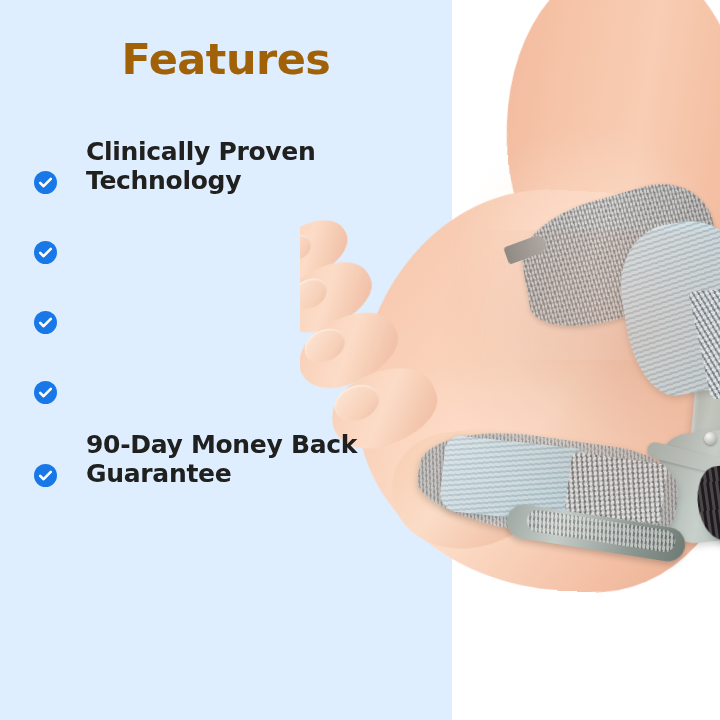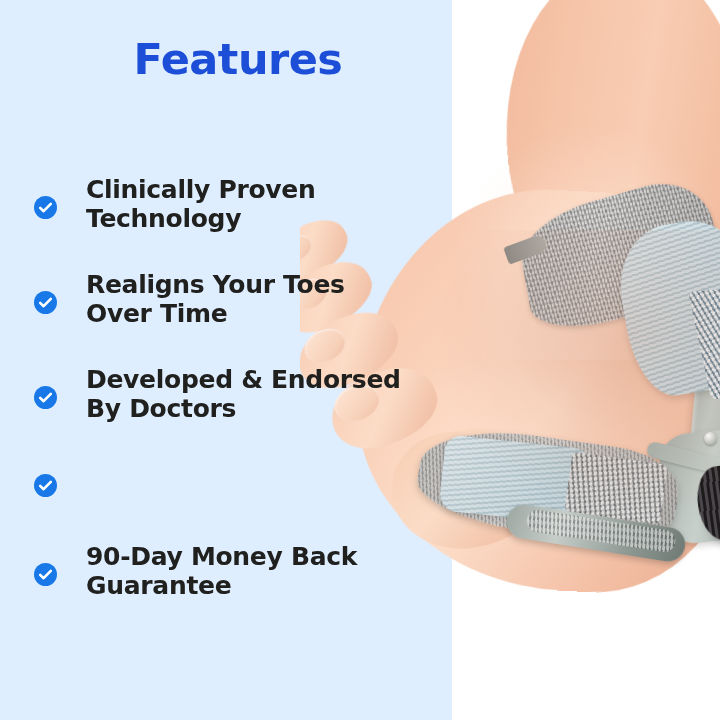--- a/index.html
+++ b/index.html
@@ -12,37 +12,36 @@
   #stage{position:relative;width:720px;height:720px;overflow:hidden;background:#fff;}
 
   
   .panel{
     position:absolute;left:0;top:0;width:452px;height:720px;
     background:#dfeeff;
   }
 
   
   .heading{
-    position:absolute;left:12px;top:34px;width:452px;
+    position:absolute;left:0;top:34px;width:452px;
     text-align:center;
     font-size:43px;font-weight:bold;letter-spacing:-0.5px;
-    color:#1d4ed8;
+    color:#a16207;
     font-family:"DejaVu Sans", sans-serif;
   }
 
   
   .features{
     position:absolute;left:34px;top:138px;width:412px;
   }
   .feature{
     position:relative;
-    display:flex;align-items:center;
+    display:flex;align-items:flex-end;
     margin-bottom:26px;
     min-height:44px;
-    margin-top:38px;
   }
   .feature:last-child{margin-bottom:0;}
 
   .check-wrap{
     flex:0 0 auto;width:24px;height:24px;margin-top:6px;margin-right:28px;
   }
   .check-icon{
     width:23px;height:23px;border-radius:50%;
     background:#1878e8;
     display:block;
@@ -313,34 +312,30 @@
     </div>
 
     <div class="feature">
       <span class="check-wrap">
         <span class="check-icon">
           <svg width="23" height="23" viewBox="0 0 23 23">
               <path d="M6.2 11.9 L9.6 15.2 L16.8 7.9" fill="none" stroke="#ffffff" stroke-width="2.6" stroke-linecap="round" stroke-linejoin="round"></path>
             </svg>
         </span>
       </span>
-      <span class="feature-label">Realigns Your Toes
-Over Time</span>
-    </div>
-
-    <div class="feature">
-      <span class="check-wrap">
-        <span class="check-icon">
-          <svg width="23" height="23" viewBox="0 0 23 23">
-              <path d="M6.2 11.9 L9.6 15.2 L16.8 7.9" fill="none" stroke="#ffffff" stroke-width="2.6" stroke-linecap="round" stroke-linejoin="round"></path>
-            </svg>
-        </span>
-      </span>
-      <span class="feature-label">Developed &amp; Endorsed
-By Doctors</span>
+    </div>
+
+    <div class="feature">
+      <span class="check-wrap">
+        <span class="check-icon">
+          <svg width="23" height="23" viewBox="0 0 23 23">
+              <path d="M6.2 11.9 L9.6 15.2 L16.8 7.9" fill="none" stroke="#ffffff" stroke-width="2.6" stroke-linecap="round" stroke-linejoin="round"></path>
+            </svg>
+        </span>
+      </span>
     </div>
 
     <div class="feature">
       <span class="check-wrap">
         <span class="check-icon">
           <svg width="23" height="23" viewBox="0 0 23 23">
               <path d="M6.2 11.9 L9.6 15.2 L16.8 7.9" fill="none" stroke="#ffffff" stroke-width="2.6" stroke-linecap="round" stroke-linejoin="round"></path>
             </svg>
         </span>
       </span>

